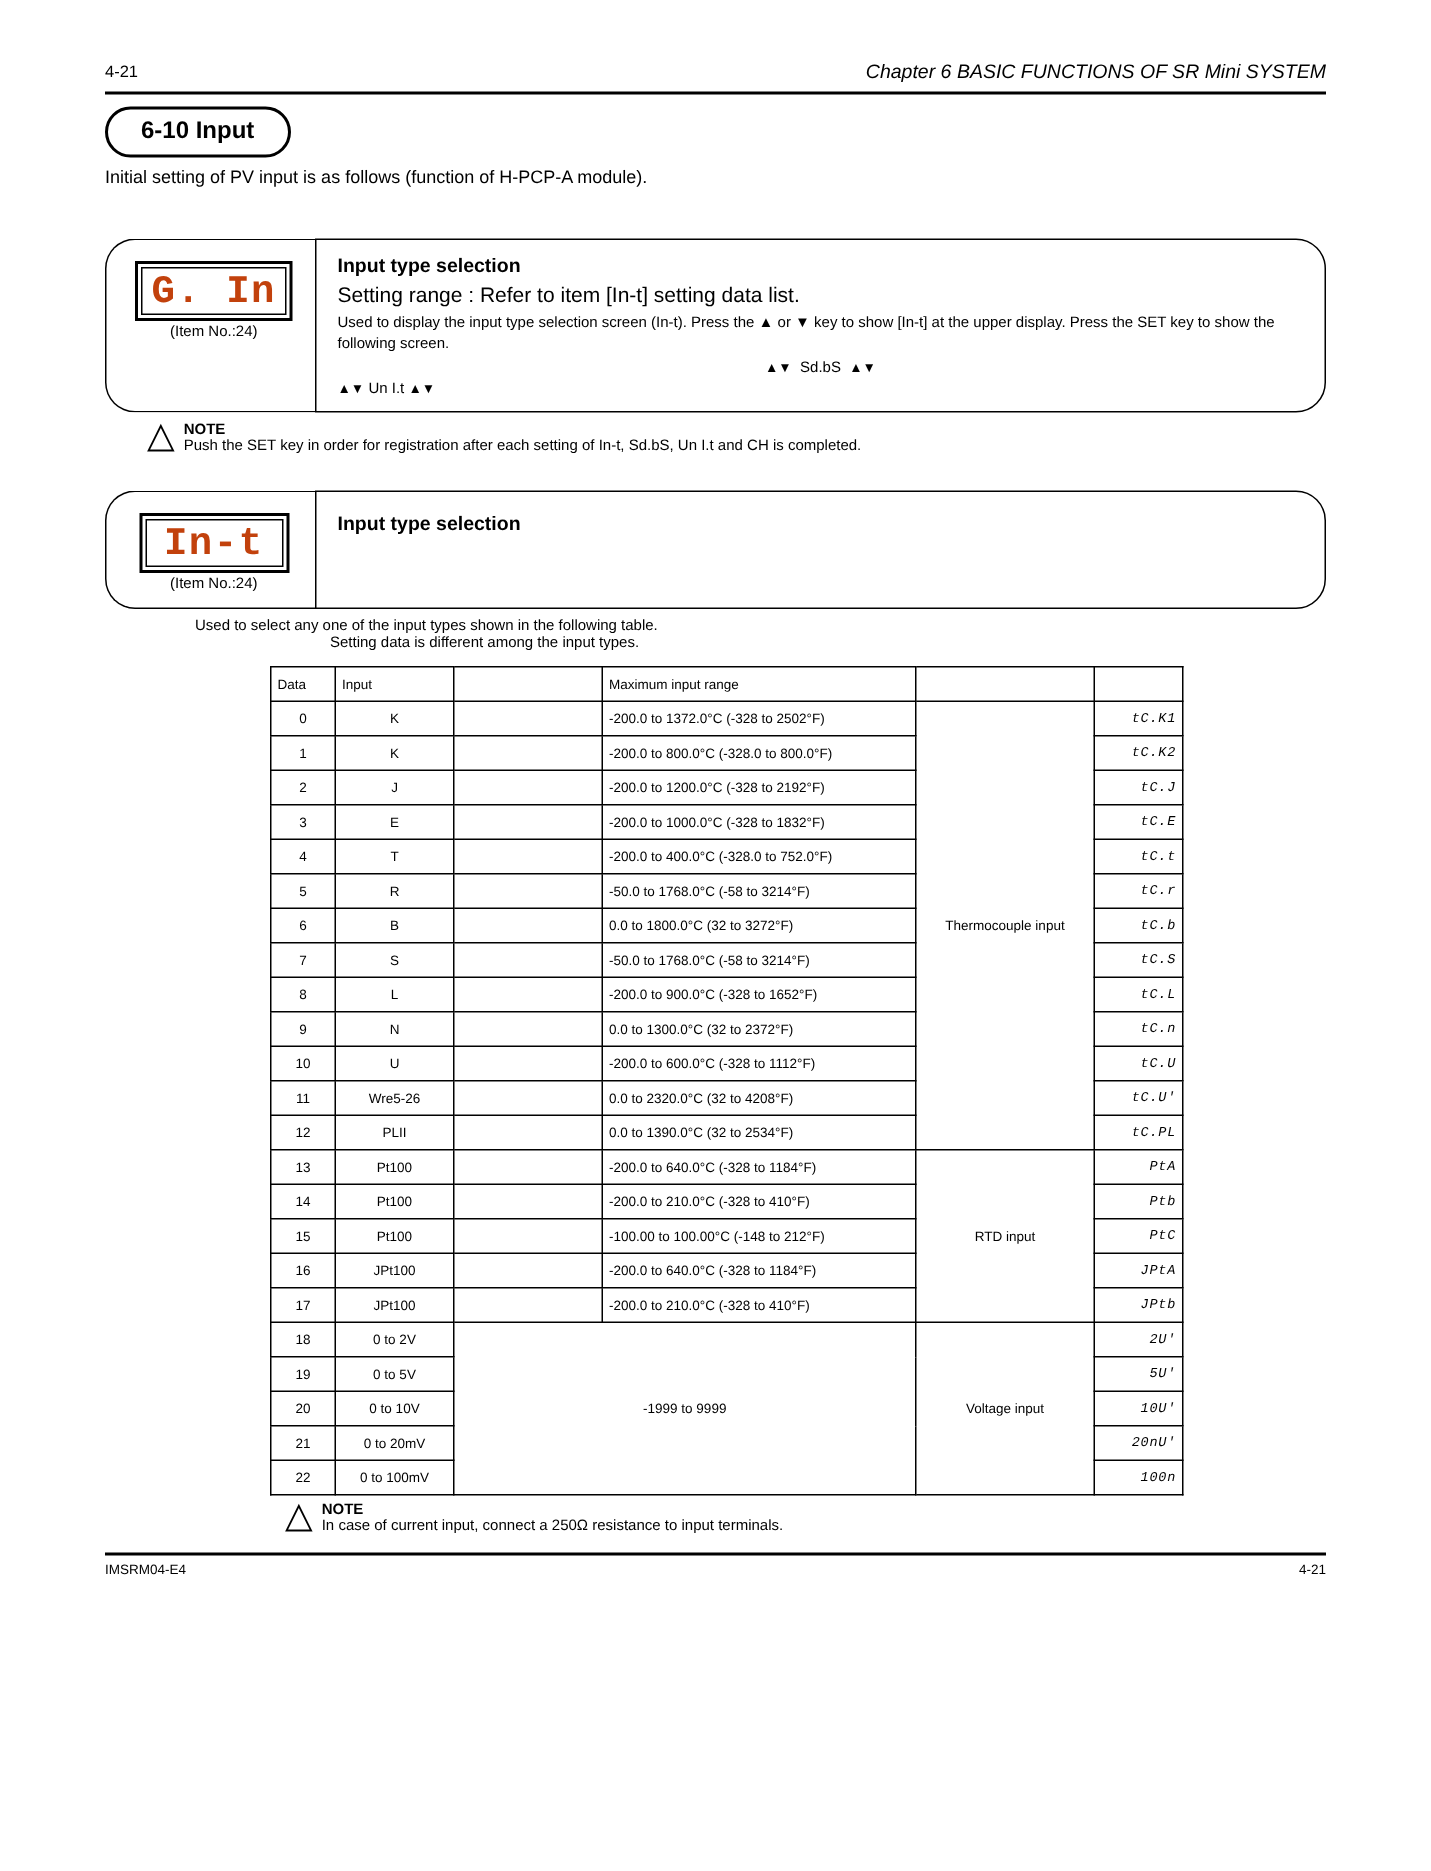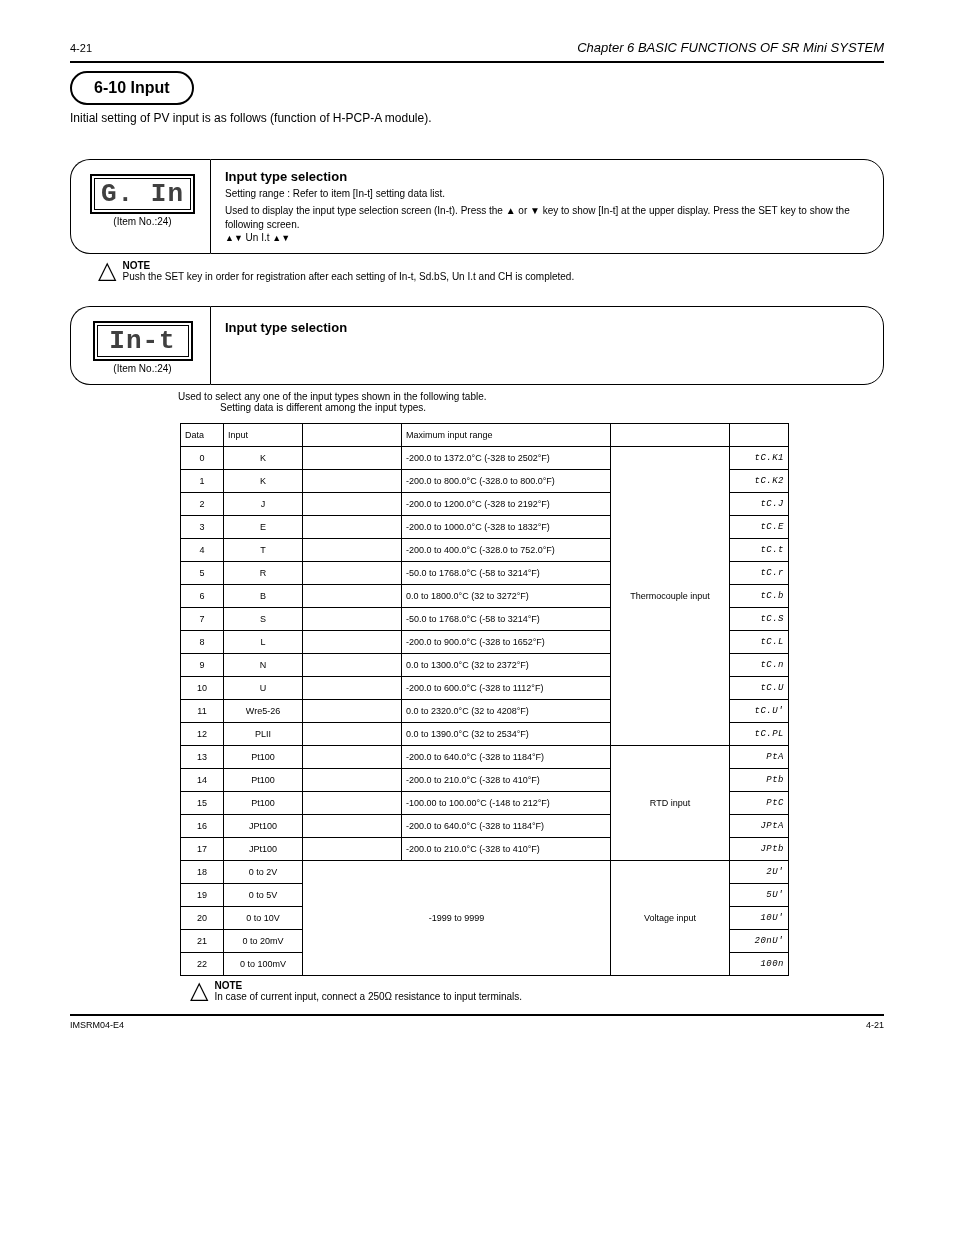--- a/index.html
+++ b/index.html
@@ -65,42 +65,42 @@
   }
   .lcd-inner {
     border: 1px solid black;
     padding: 0 6px;
     font-family: 'Courier New', monospace;
     font-size: 26px;
     font-weight: bold;
     letter-spacing: 1px;
     min-width: 78px;
     text-align: center;
-    color: #404040;
+    color: #c2410c;
   }
   .lcd-sub {
     font-size: 10px;
     margin-top: 2px;
   }
   .param-body {
     border: 1px solid black;
     border-top-right-radius: 20px;
     border-bottom-right-radius: 20px;
     padding: 8px 14px;
     flex: 1;
     font-size: 10px;
     line-height: 1.35;
   }
   .param-title {
     font-weight: bold;
     font-size: 13px;
     margin-bottom: 1px;
   }
   .param-range {
-    font-size: 10px;
+    font-size: 14px;
     margin-bottom: 4px;
   }
   .note-row {
     display: flex;
     align-items: flex-start;
     gap: 6px;
     margin: 6px 0 24px 28px;
     font-size: 10px;
   }
   .tri {
@@ -170,20 +170,23 @@
   <div class="lcd-container">
     <div class="lcd">
       <div class="lcd-inner">G. In</div>
     </div>
     <div class="lcd-sub">(Item No.:24)</div>
   </div>
   <div class="param-body">
     <div class="param-title">Input type selection</div>
     <div class="param-range">Setting range : Refer to item [In-t] setting data list.</div>
     <div>Used to display the input type selection screen (In-t). Press the ▲ or ▼ key to show [In-t] at the upper display. Press the SET key to show the following screen.</div>
+    <div class="narrow" style="text-align:center;margin-top:3px">
+      <span class="glyph">▲▼</span> &nbsp;Sd.bS&nbsp; <span class="glyph">▲▼</span>
+    </div>
     <div class="narrow" style="">
       <span class="glyph">▲▼</span> Un I.t <span class="glyph">▲▼</span>
     </div>
   </div>
 </div>
 
 <div class="note-row">
   <span class="tri">△</span>
   <div>
     <b>NOTE</b><br>
@@ -197,21 +200,21 @@
     <div class="lcd">
       <div class="lcd-inner">In-t</div>
     </div>
     <div class="lcd-sub">(Item No.:24)</div>
   </div>
   <div class="param-body" style="padding-top:12px;padding-bottom:12px">
     <div class="param-title">Input type selection</div>
   </div>
 </div>
 
-<div style="margin-left:108px;font-size:10px;margin-top:6px">Used to select any one of the input types shown in the following table.</div>
+<div style="margin-left:60px;font-size:10px;margin-top:6px">Used to select any one of the input types shown in the following table.</div>
 <div style="margin-left:150px;font-size:10px;margin-bottom:6px">Setting data is different among the input types.</div>
 
 
 <table class="input-table">
   <tbody>
       <tr>
     <th style="width:34px">Data</th>
     <th style="width:70px">Input</th>
     <th style="width:90px"></th>
     <th style="width:200px">Maximum input range</th>

